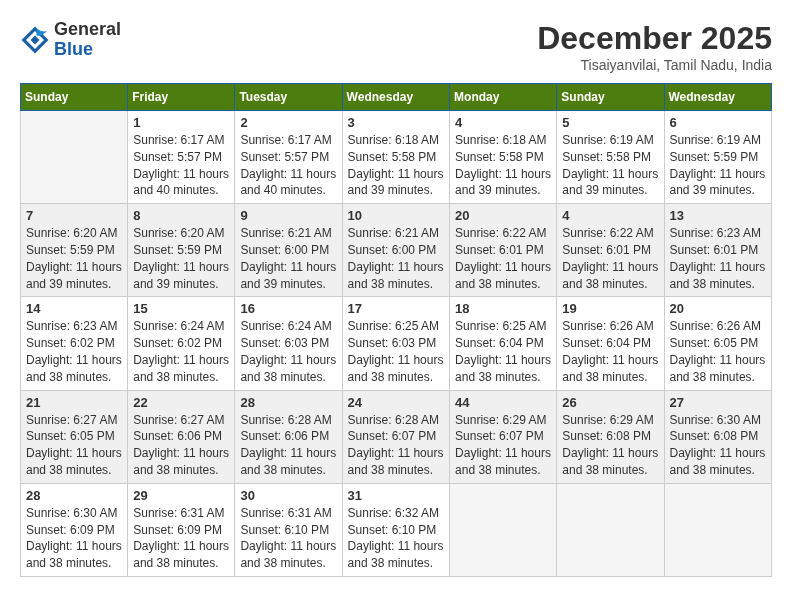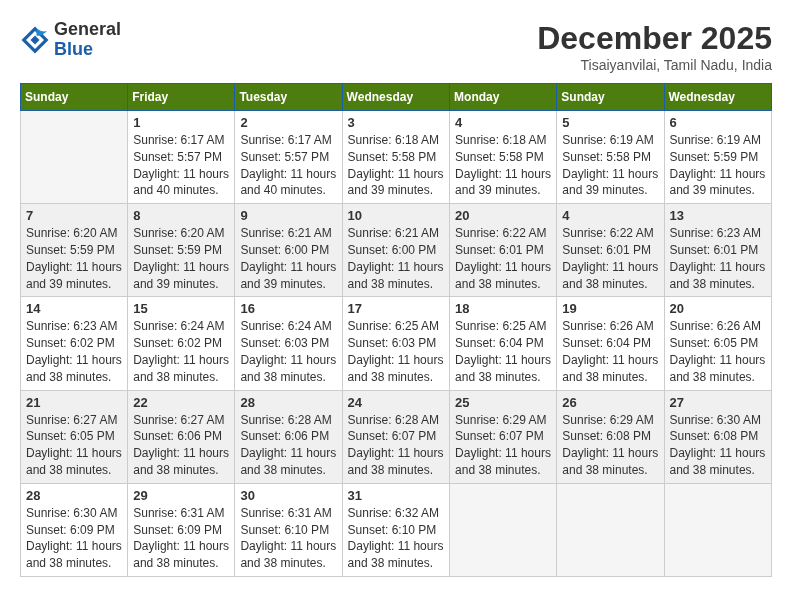--- a/index.html
+++ b/index.html
@@ -291,21 +291,21 @@
 and 38 minutes.</div>
         </td>
         <td>
           <span class="day-number">24</span>
           <div class="day-info" style="white-space: pre-line;">Sunrise: 6:28 AM
 Sunset: 6:07 PM
 Daylight: 11 hours
 and 38 minutes.</div>
         </td>
         <td>
-          <span class="day-number">25</span>
+          <span class="day-number">44</span>
           <div class="day-info" style="white-space: pre-line;">Sunrise: 6:29 AM
 Sunset: 6:07 PM
 Daylight: 11 hours
 and 38 minutes.</div>
         </td>
         <td>
           <span class="day-number">26</span>
           <div class="day-info" style="white-space: pre-line;">Sunrise: 6:29 AM
 Sunset: 6:08 PM
 Daylight: 11 hours

